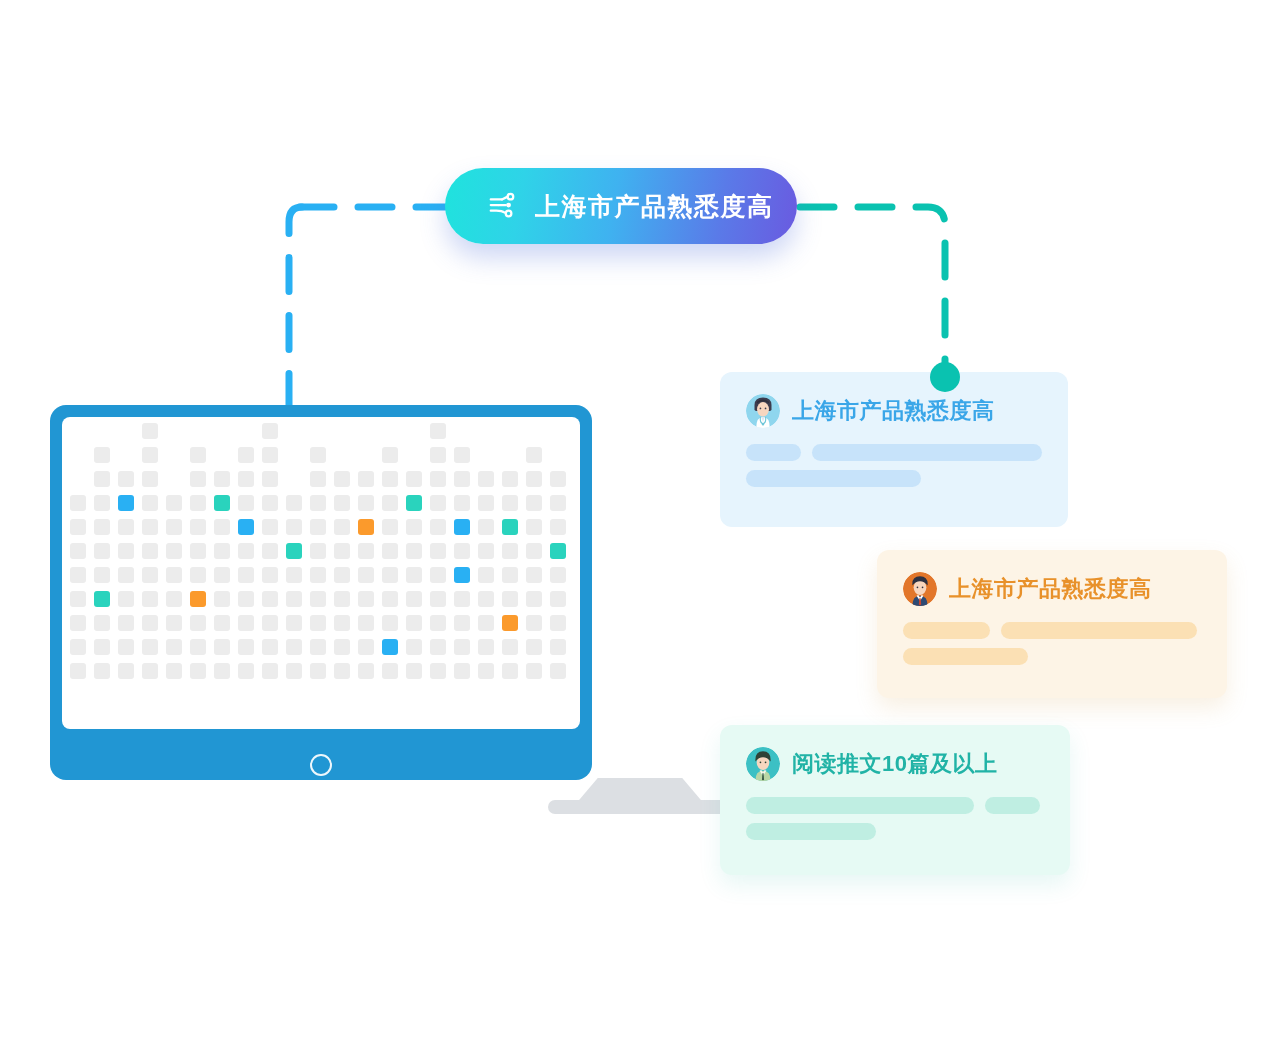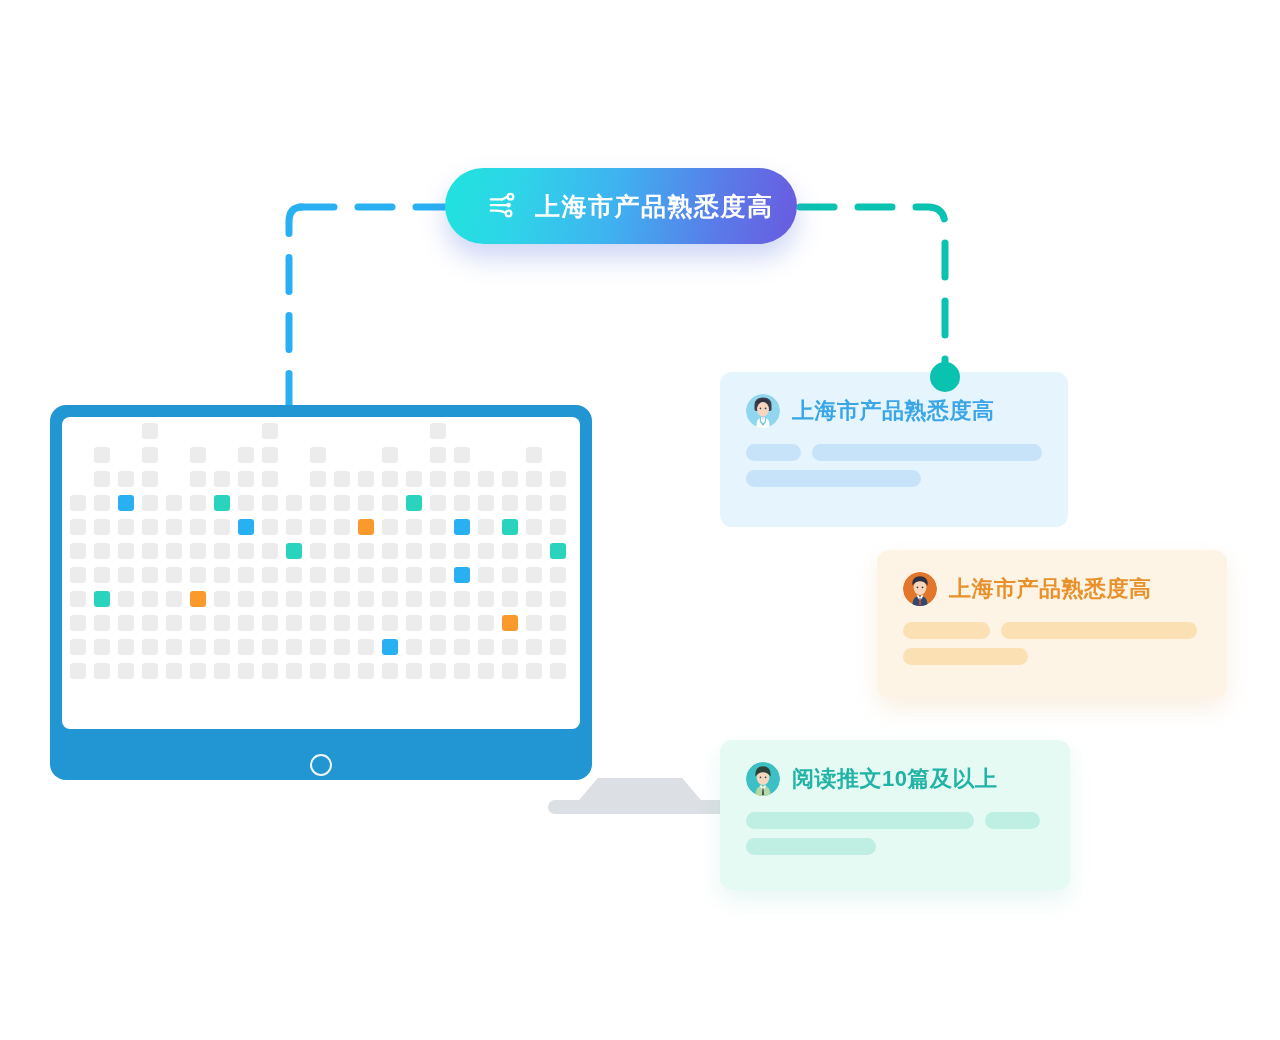--- a/index.html
+++ b/index.html
@@ -375,21 +375,21 @@
     </div>
     <div class="bar-row">
       <span class="bar" style="width:87px;"></span>
       <span class="bar" style="width:196px;"></span>
     </div>
     <div class="bar-row">
       <span class="bar" style="width:125px;"></span>
     </div>
   </div>
 
-  <div class="card teal" style="left:720px;top:740px;width:350px;height:150px;">
+  <div class="card teal" style="left:720px;top:725px;width:350px;height:150px;">
     <div class="card-head">
       <svg class="avatar" viewBox="0 0 40 40" xmlns="http://www.w3.org/2000/svg">
         <circle cx="20" cy="20" r="20" fill="#3cc0c4"></circle>
         <ellipse cx="20" cy="18" rx="7.5" ry="9" fill="#f7d6bf"></ellipse>
         <path d="M11 15 Q11 5 20 5 Q29 5 29 15 L29 17 Q25 12 20 12 Q15 12 11 17 Z" fill="#2f4237"></path>
         <circle cx="17" cy="18" r="1" fill="#2f4237"></circle>
         <circle cx="23" cy="18" r="1" fill="#2f4237"></circle>
         <path d="M11 40 Q11 28 20 28 Q29 28 29 40 Z" fill="#b9d6a6"></path>
         <path d="M16 28 L20 34 L24 28 L22 27 L20 30 L18 27 Z" fill="#f2f7ee"></path>
         <path d="M19.3 31 L20.7 31 L21.2 38 L20 39.4 L18.8 38 Z" fill="#3b5a46"></path>

